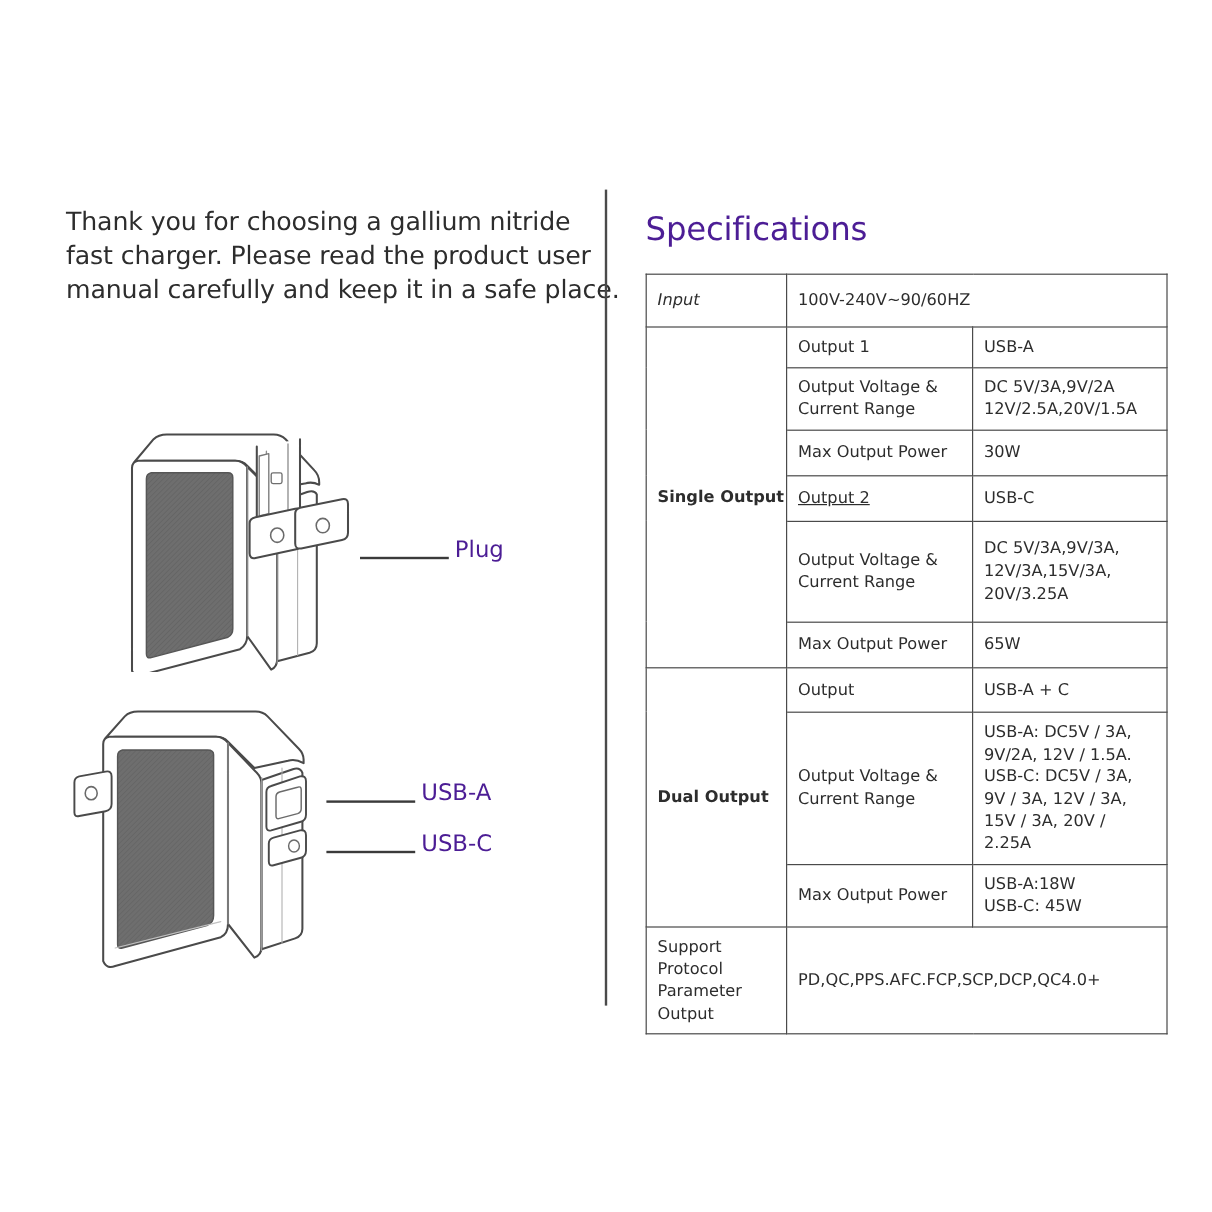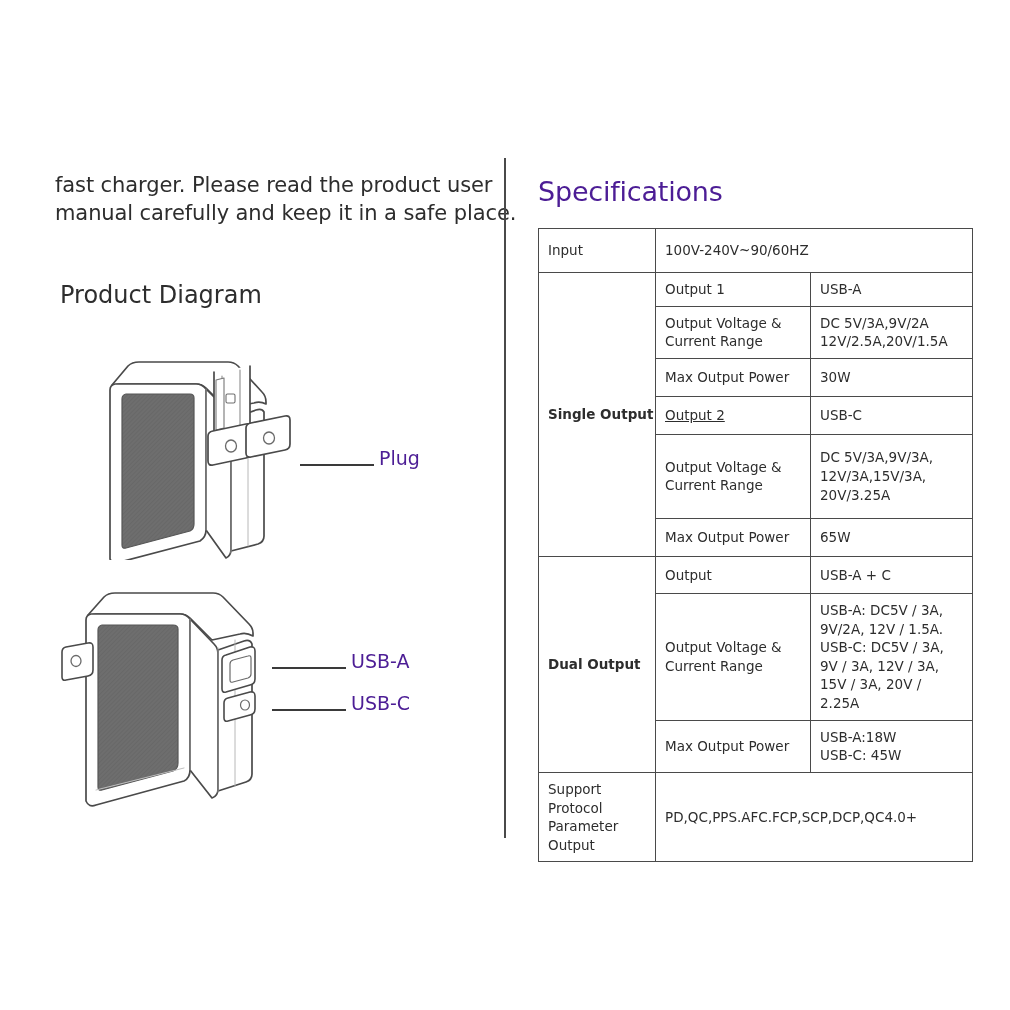--- a/index.html
+++ b/index.html
@@ -122,25 +122,25 @@
   td.value-cell { white-space: pre-line; }
   td.field-cell { white-space: pre-line; }
   td.big-value  { white-space: pre-line; }
 </style>
 </head>
 <body>
 
 <div id="page">
 
   <div id="intro-text">
+    <div>Thank you for choosing a gallium nitride</div>
     <div>fast charger. Please read the product user</div>
     <div>manual carefully and keep it in a safe place.</div>
   </div>
 
-  <div id="product-diagram-title">Product Diagram</div>
 
   <div id="vertical-divider"></div>
 
   <svg class="diagram-svg" width="510" height="560" viewBox="0 0 510 560">
     <defs>
       <pattern id="mesh1" width="3" height="3" patternUnits="userSpaceOnUse" patternTransform="rotate(45)">
         <rect width="3" height="3" fill="#6e6e6e"></rect>
         <line x1="0" y1="0" x2="0" y2="3" stroke="#616161" stroke-width="1"></line>
       </pattern>
       <pattern id="mesh2" width="3" height="3" patternUnits="userSpaceOnUse" patternTransform="rotate(45)">
@@ -241,21 +241,21 @@
 
   <table id="spec-table">
     <colgroup>
       <col class="col-label">
         <col class="col-field">
         <col class="col-value">
     </colgroup>
     <tbody>
 
       <tr>
-        <td style="height:44px;">Input</td>
+        <td style="height:44px;font-style:italic;">Input</td>
         <td colspan="2">100V-240V~90/60HZ</td>
       </tr>
 
       <tr>
         <td rowspan="6" class="group-label">Single Output</td>
         <td class="field-cell" style="height:23px;">Output 1</td>
         <td class="value-cell">USB-A</td>
       </tr>
       <tr>
         <td class="field-cell" style="height:50px;">Output Voltage &amp;

